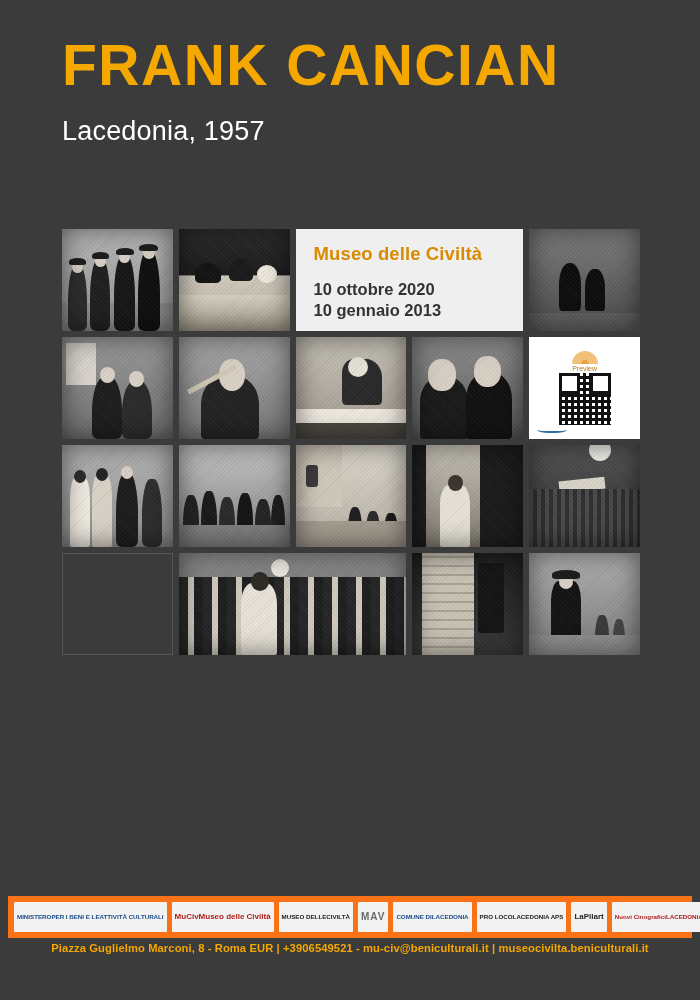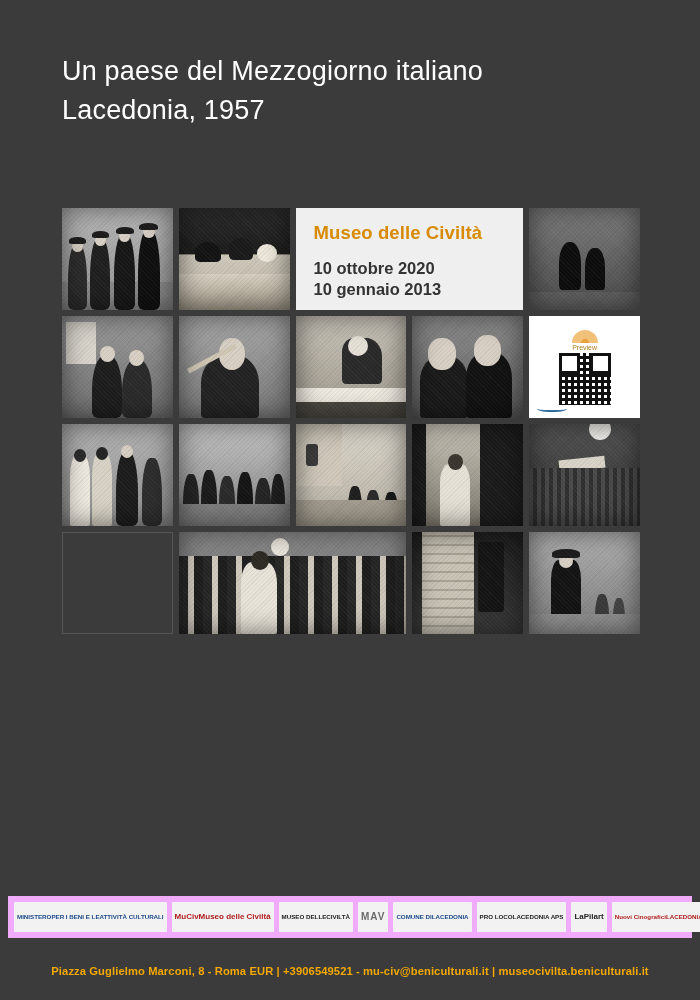--- a/index.html
+++ b/index.html
@@ -167,21 +167,21 @@
     background-image:
       repeating-linear-gradient(45deg, rgba(255,255,255,.035) 0 1px, transparent 1px 3px),
       repeating-linear-gradient(-45deg, rgba(0,0,0,.05) 0 1px, transparent 1px 3px);
   }
 
   
   .sponsors {
     position: absolute;
     left: 8px; right: 8px; bottom: 62px;
     height: 42px;
-    background: #f0abfc;
+    background: #f97316;
     display: flex;
     align-items: center;
     padding: 8px 6px;
     gap: 5px;
   }
   .logo {
     flex: 0 0 auto;
     height: 30px;
     background: #f2f2f2;
     border-radius: 1px;
@@ -202,36 +202,35 @@
   .logo.blue { color: #1b4a8a; }
   .logo.dark { color: #222; }
   .logo.mav { color: #6a6a6a; font-size: 10px; letter-spacing: 1px; }
 
   
   .footer {
     position: absolute;
     left: 0; right: 0; bottom: 0;
     height: 58px;
     display: flex;
-    align-items: center;
     justify-content: center;
     color: #f5a800;
     font-size: 11.2px;
     font-weight: bold;
     letter-spacing: 0.1px;
   }
 </style>
 </head>
 <body>
 
 <div class="poster">
 
   <div class="header">
+    <div class="title">FRANK CANCIAN</div>
     <div class="subtitle">
-      <div>Un paese del Mezzogiorno italiano</div>
       <div>Lacedonia, 1957</div>
     </div>
   </div>
 
   <div class="grid-wrap">
     <div class="grid">
 
       <div class="cell">
         <div class="ph sky-l"></div>
         <div class="grnd" style="height:28px;background:#8b8b8b"></div>

